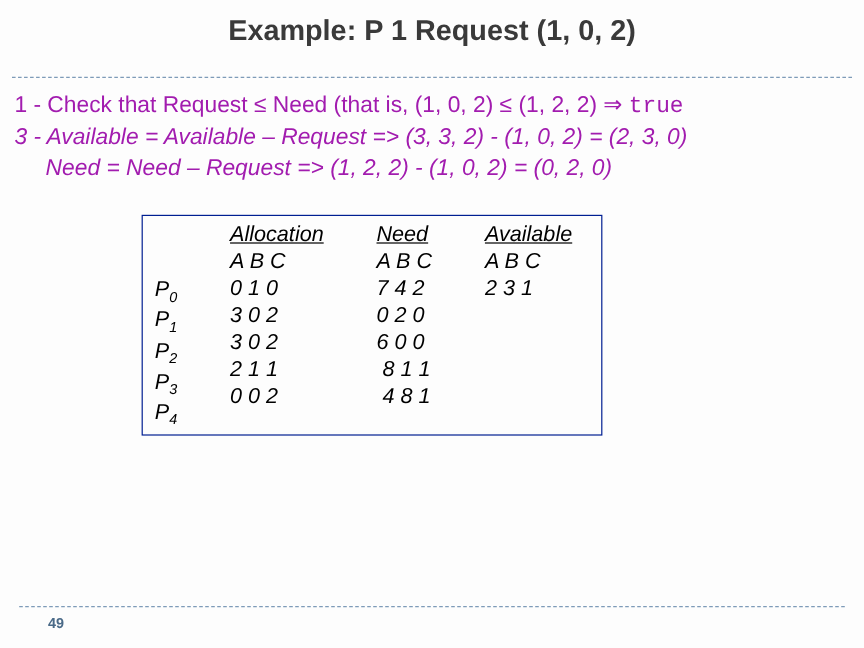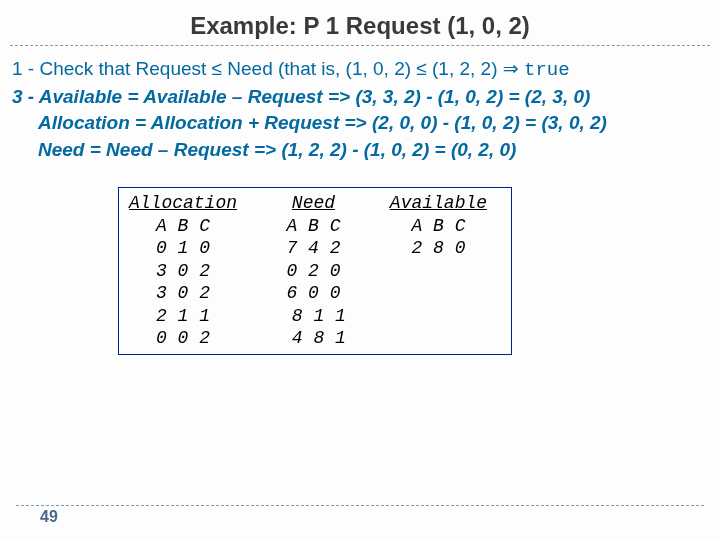--- a/index.html
+++ b/index.html
@@ -17,105 +17,109 @@
     width: 720px;
     height: 540px;
     padding: 8px 10px 0 10px;
     position: relative;
   }
   .title {
     text-align: center;
     font-size: 24px;
     font-weight: bold;
     color: #3a3a3a;
-    margin: 4px 0 5px 0;
+    margin: 4px 0 24px 0;
   }
   .dashed-sep {
     border: none;
     border-top: 1.5px dashed #7e9bb8;
     margin: 0 0 10px 0;
   }
   .body-text {
     font-size: 19px;
     line-height: 1.4;
-    color: #0369a1;
+    color: #a21caf;
     padding: 0 8px 0 2px;
   }
   .body-text .line { margin: 0; }
   .body-text .indent { padding-left: 26px; }
   .tt { font-family: "Courier New", monospace; }
-  .ital { font-style: italic; font-weight: bold; }
+  .ital { font-style: italic; }
   .table-wrap {
     margin: 24px 0 0 108px;
     border: 1.5px solid #001f92;
     padding: 4px 24px 4px 10px;
     display: inline-block;
     font-style: italic;
     font-size: 18px;
     line-height: 1.25;
   }
   .tbl { display: flex; gap: 44px; }
-  .col { text-align: center; white-space: pre; font-family: Liberation Mono, monospace; }
+  .col { white-space: pre; }
   .col .hdr { text-decoration: underline; }
   .plabels {
     white-space: pre;
     padding-top: 46px;
     font-style: italic;
     font-size: 18px;
     line-height: 1.25;
   }
   .plabels .sub { font-size: 12px; vertical-align: sub; font-style: italic; }
   .footer-line {
     position: absolute;
     left: 16px;
     right: 16px;
     bottom: 34px;
     border-top: 1.5px dashed #7e9bb8;
   }
   .page-num {
     position: absolute;
     left: 40px;
     bottom: 14px;
-    font-size: 16px;
+    font-size: 12px;
     font-weight: bold;
     color: #4a6a88;
   }
 </style>
 </head>
 <body>
 
 <div class="slide">
 
   <div class="title">Example:  P 1 Request (1, 0, 2)</div>
   <hr class="dashed-sep">
 
   <div class="body-text">
     <p class="line"><span>1 - Check that Request ≤ Need (that is, (1, 0, 2) ≤ (1, 2, 2) ⇒  </span><span class="tt">true</span></p>
     <p class="line ital">3 -  Available = Available  – Request =&gt; (3, 3, 2) - (1, 0, 2) = (2, 3, 0)</p>
-    <p class="line indent ital">Allocation = Allocation  + Request =&gt; (2, 0, 0) - (1, 0, 2) = (3, 0, 2)</p>
     <p class="line indent ital">Need = Need  – Request =&gt; (1, 2, 2) - (1, 0, 2) = (0, 2, 0)</p>
   </div>
 
   <div class="table-wrap">
     <div class="tbl">
+      <div class="plabels"><span>P</span><span class="sub">0</span>
+<span>P</span><span class="sub">1</span>
+<span>P</span><span class="sub">2</span>
+<span>P</span><span class="sub">3</span>
+<span>P</span><span class="sub">4</span></div>
       <div class="col"><span class="hdr">Allocation</span>
 <span>A B C</span>
 <span>0 1 0</span>
 <span>3 0 2</span>
 <span>3 0 2</span>
 <span>2 1 1</span>
 <span>0 0 2</span></div>
       <div class="col"><span class="hdr">Need</span>
 <span>A B C</span>
 <span>7 4 2</span>
 <span>0 2 0</span>
 <span>6 0 0</span>
 <span> 8 1 1</span>
 <span> 4 8 1</span></div>
       <div class="col"><span class="hdr">Available</span>
 <span>A B C</span>
-<span>2 8 0</span></div>
+<span>2 3 1</span></div>
     </div>
   </div>
 
   <div class="footer-line"></div>
   <div class="page-num">49</div>
 </div>
 
 </body></html>

